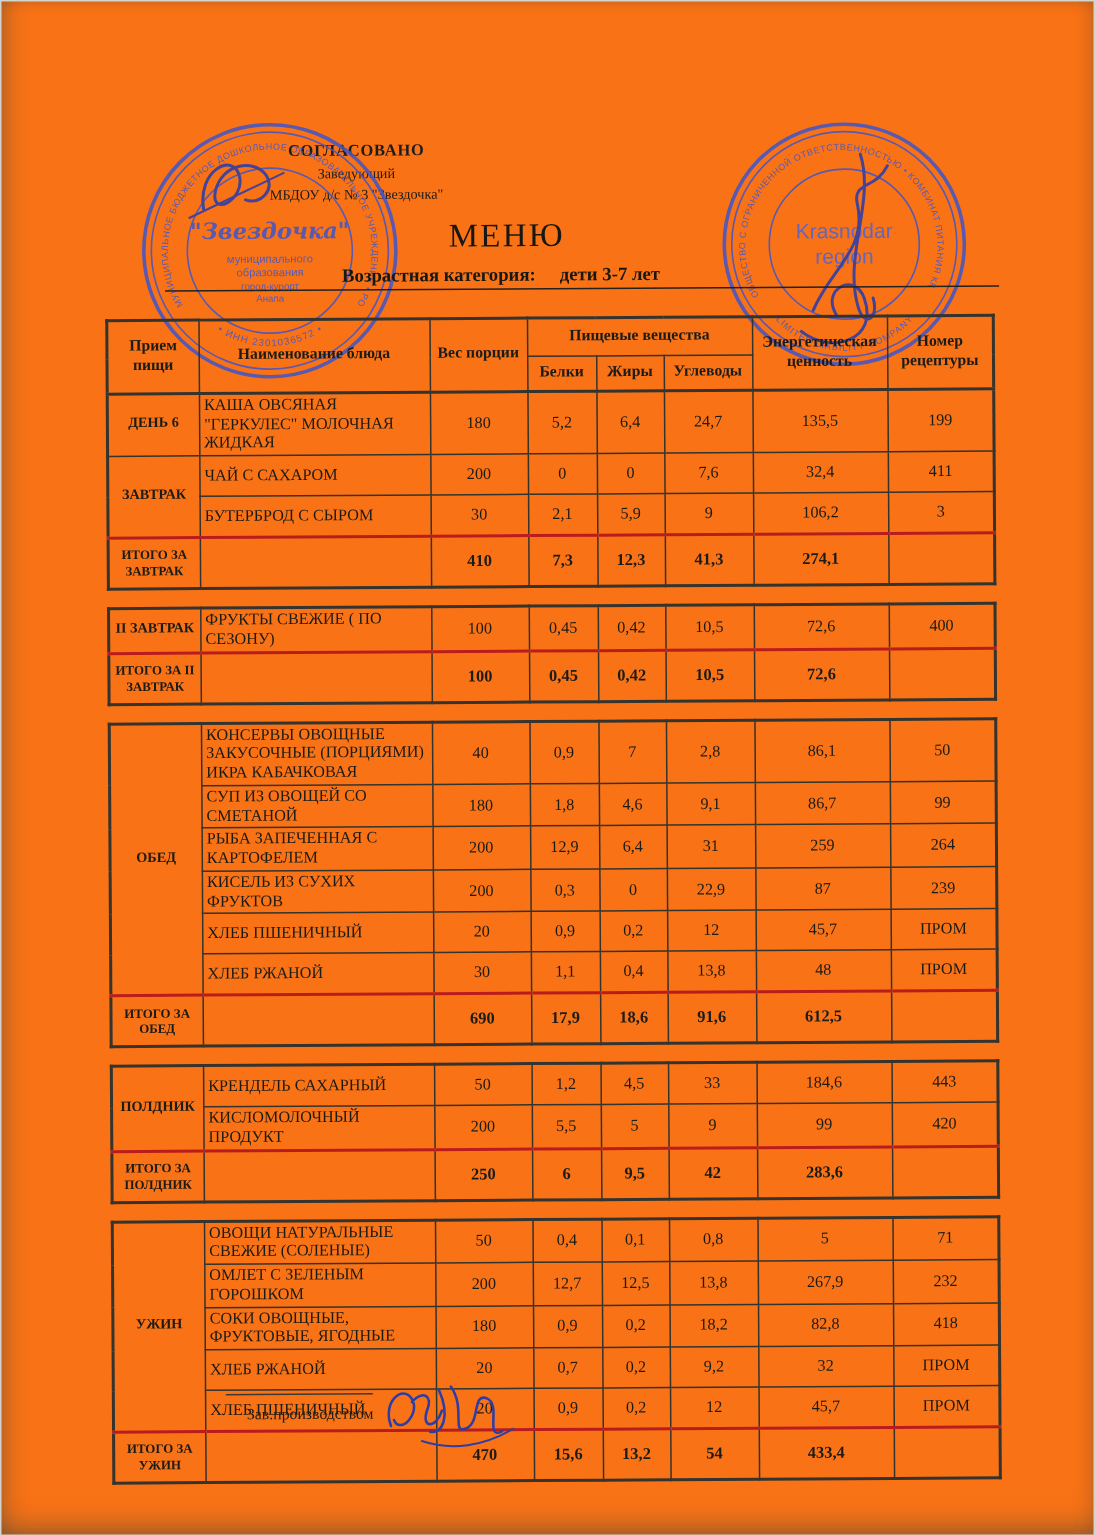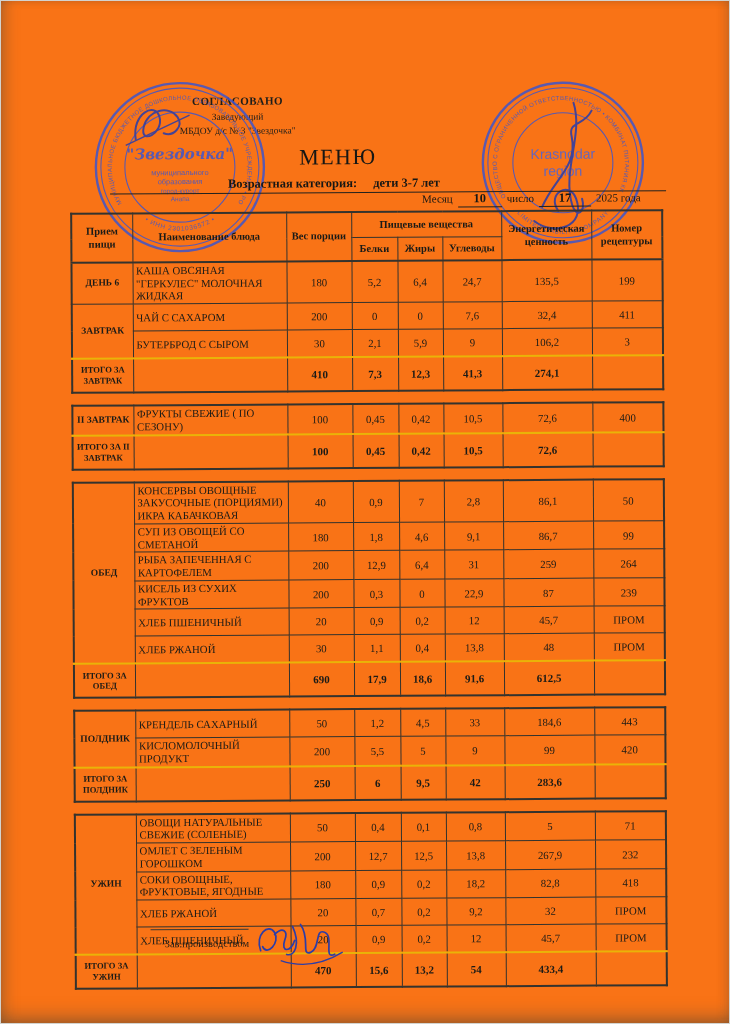--- a/index.html
+++ b/index.html
@@ -33,21 +33,21 @@
   table.menu-table{border-collapse:collapse;table-layout:fixed;width:591px;margin:0 0 11px 0;}
   table.menu-table th, table.menu-table td{border:1px solid #34332e;vertical-align:middle;
     color:#1b1b17;padding:1px 3px;overflow:hidden;}
   table.menu-table{border:2px solid #34332e;}
   thead th{font-weight:bold;font-size:10.5px;line-height:1.2;text-align:center;height:22px;}
   thead tr.sub th{height:20px;}
   thead{border-bottom:2px solid #34332e;}
   td.c-label{font-weight:bold;font-size:9.5px;text-align:center;line-height:1.25;padding:1px 2px;}
   td.c-dish{font-size:10.8px;text-align:left;line-height:1.18;height:24px;}
   td.c-num{font-size:10.8px;text-align:center;height:24px;}
-  tr.total-row td{border-top:2px solid #eab308;height:30px;margin-top:20px;}
+  tr.total-row td{border-top:2px solid #b91c1c;height:30px;margin-top:20px;}
   tr.total-row td.c-label{font-size:8.6px;}
   tr.total-row td.c-num{font-weight:bold;font-size:11px;}
   col.c1{width:61px;} col.c2{width:154px;} col.c3{width:65px;} col.c4{width:46px;}
   col.c5{width:45px;} col.c6{width:59px;} col.c7{width:90px;} col.c8{width:71px;}
   
   .foot-rule{border-top:1.2px solid #3a3a35;height:0;}
   .foot-label{font-size:10.5px;color:#1b1b17;}
 </style>
 </head>
 <body>
@@ -103,23 +103,20 @@
     <text x="85" y="97" text-anchor="middle" font-size="14" fill="#5064d4" font-family="Liberation Sans, sans-serif">region</text>
     <path d="M96 24 C106 56 84 92 94 126 C98 140 108 134 104 120 M64 128 C76 100 100 88 94 58 C90 42 106 48 114 32 M56 142 C76 158 108 148 98 120 C92 102 68 114 80 132" fill="none" stroke="#2c3da8" stroke-width="2" stroke-linecap="round"></path>
   </svg>
 
   <div class="menu-title abs" style="left:255px;top:144px;width:170px;">МЕНЮ</div>
   <div class="category-row abs" style="left:230px;top:176px;">
     <span>Возрастная категория:</span><span class="cat-val">дети 3-7 лет</span>
   </div>
   <div class="wide-rule abs" style="left:112px;top:192px;width:556px;"></div>
 
-  <div class="date-row abs" style="left:424px;top:193px;">
-    <span>Месяц</span><span class="dval">10</span><span>число</span><span class="dval" style="min-width:52px;">17</span><span>2025 года</span>
-  </div>
 
   <div class="table-zone abs" style="left:72px;top:211px;">
         <table class="menu-table">
           <colgroup>
             <col class="c1">
             <col class="c2">
             <col class="c3">
             <col class="c4">
             <col class="c5">
             <col class="c6">

